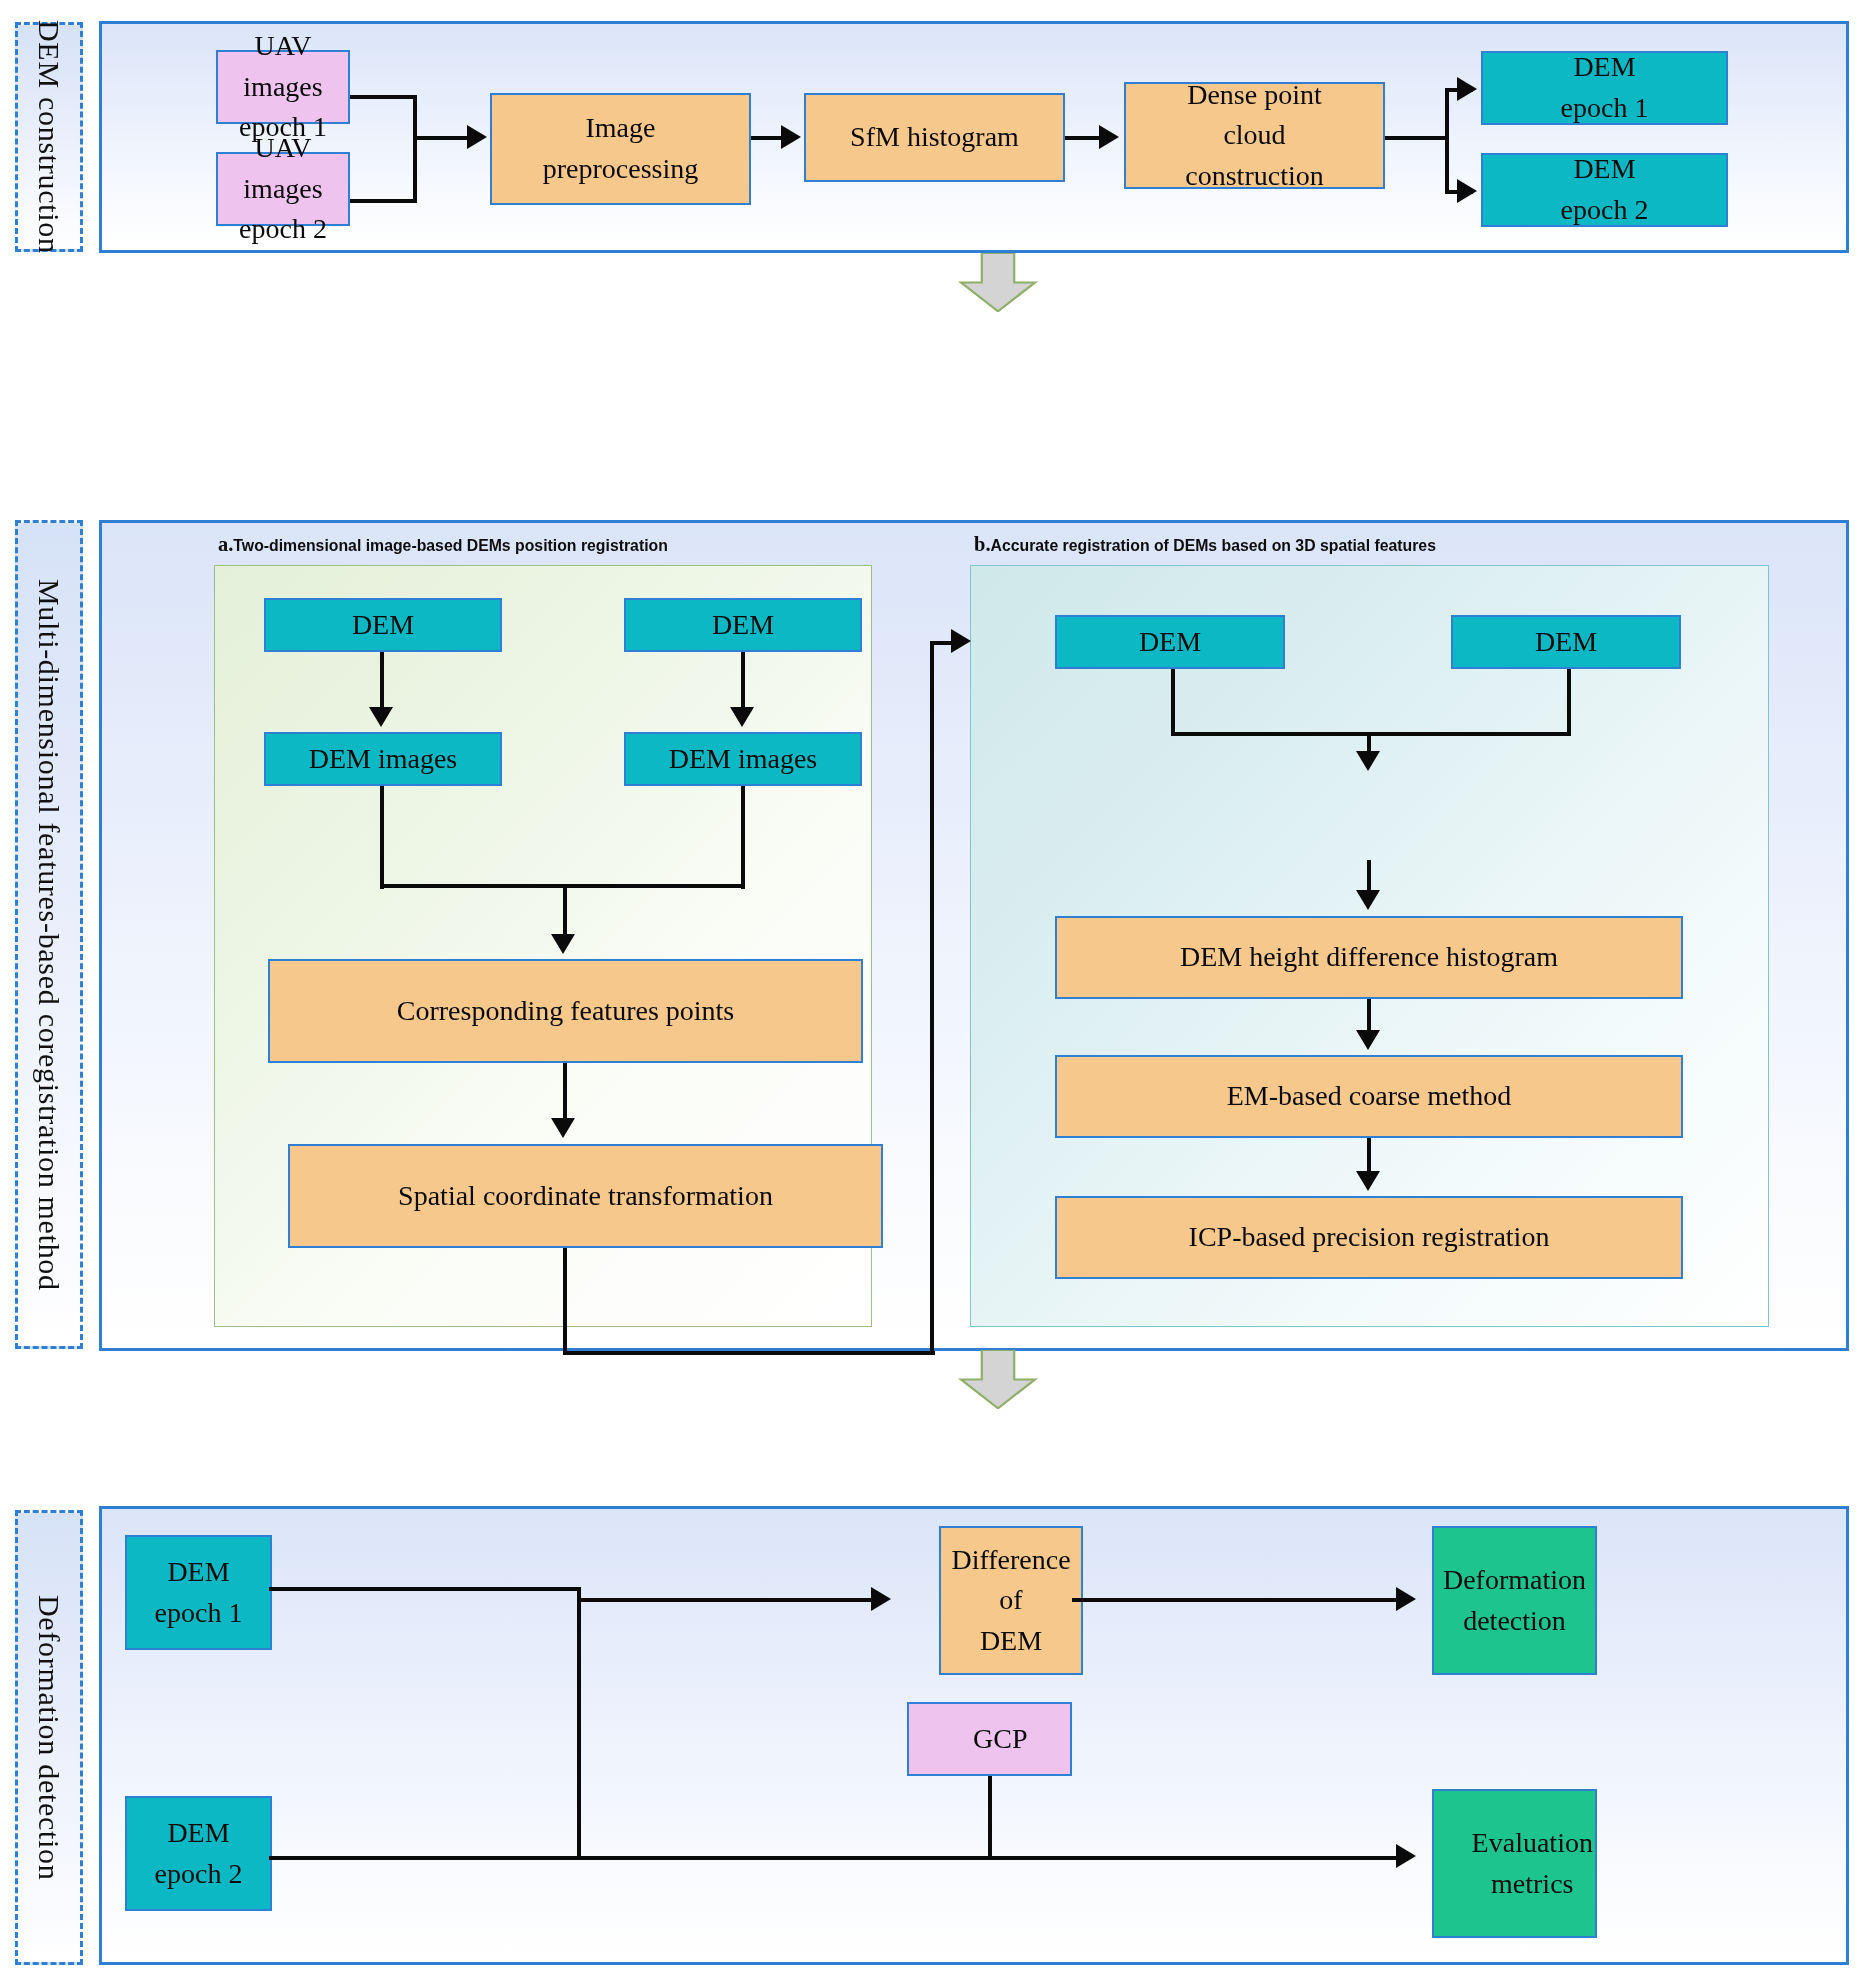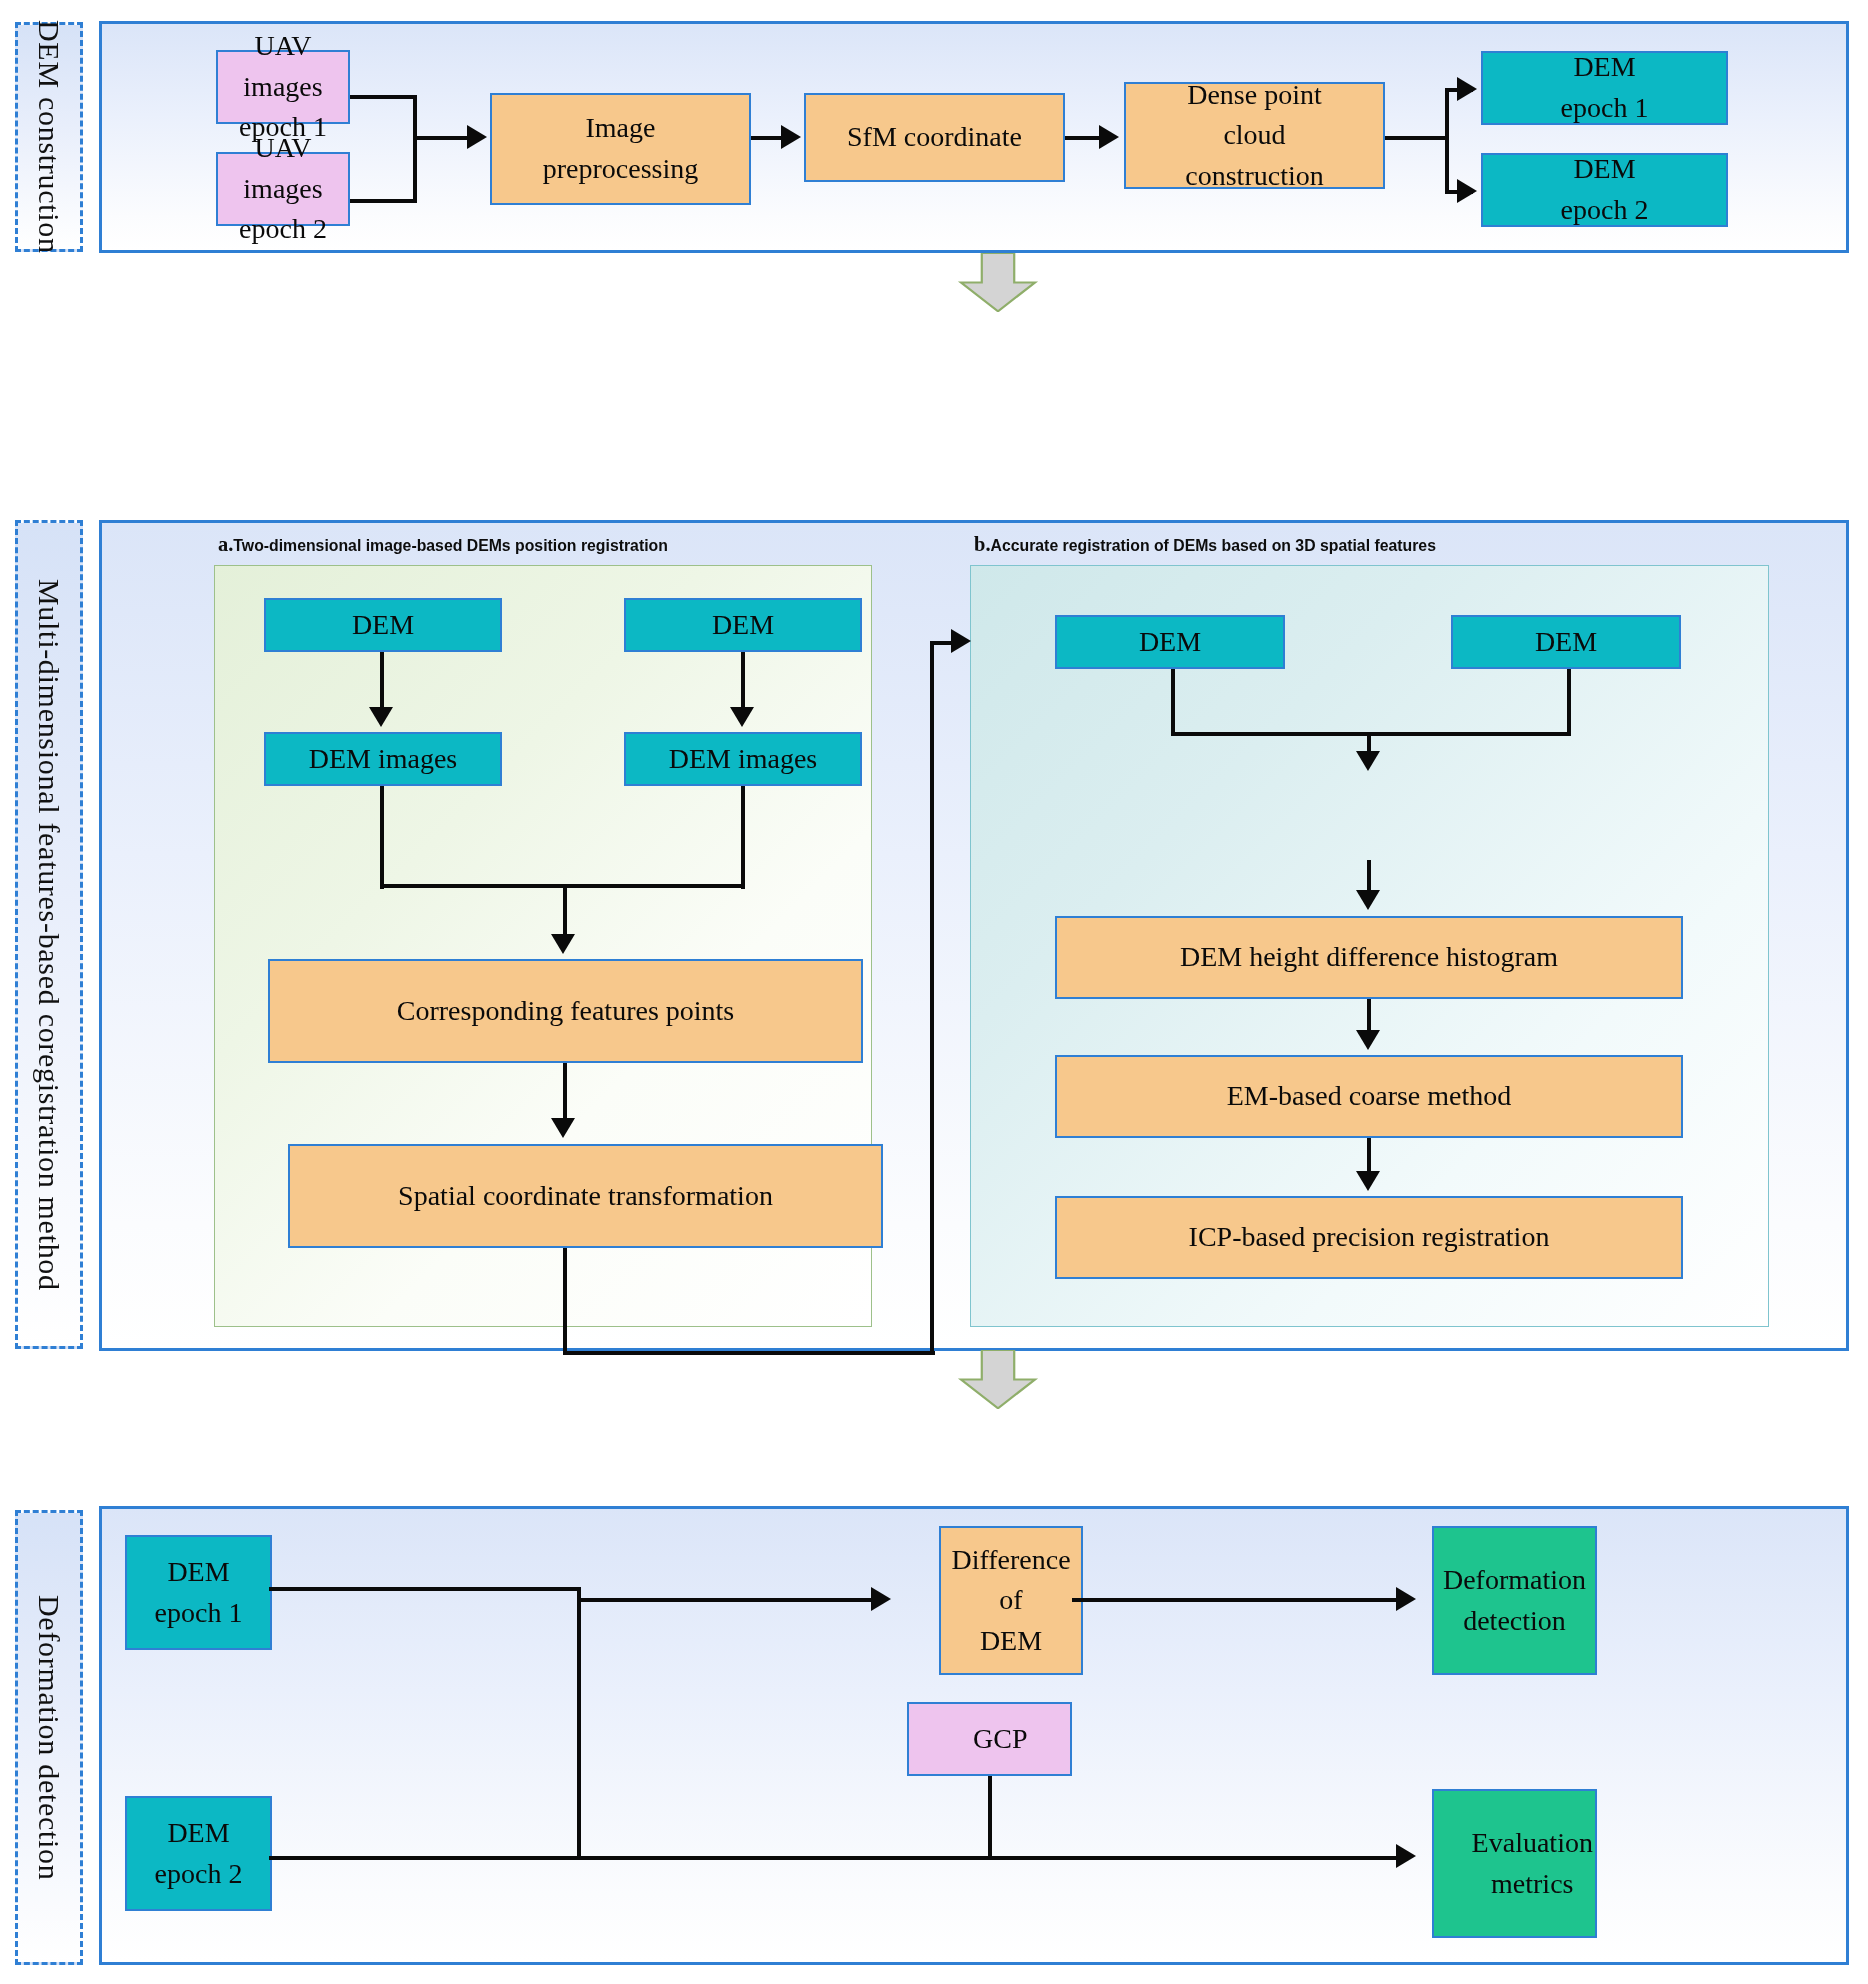--- a/index.html
+++ b/index.html
@@ -105,21 +105,21 @@
   <div class="node pink" style="left:216px;top:50px;width:134px;height:74px;">
     <span>UAV images<br>epoch 1</span>
   </div>
   <div class="node pink" style="left:216px;top:152px;width:134px;height:74px;">
     <span>UAV images<br>epoch 2</span>
   </div>
   <div class="node orange" style="left:490px;top:93px;width:261px;height:112px;">
     <span>Image<br>preprocessing</span>
   </div>
   <div class="node orange" style="left:804px;top:93px;width:261px;height:89px;">
-    <span>SfM coordinate</span>
+    <span>SfM histogram</span>
   </div>
   <div class="node orange" style="left:1124px;top:82px;width:261px;height:107px;">
     <span>Dense point<br>cloud<br>construction</span>
   </div>
   <div class="node teal" style="left:1481px;top:51px;width:247px;height:74px;">
     <span>DEM<br>epoch 1</span>
   </div>
   <div class="node teal" style="left:1481px;top:153px;width:247px;height:74px;">
     <span>DEM<br>epoch 2</span>
   </div>

